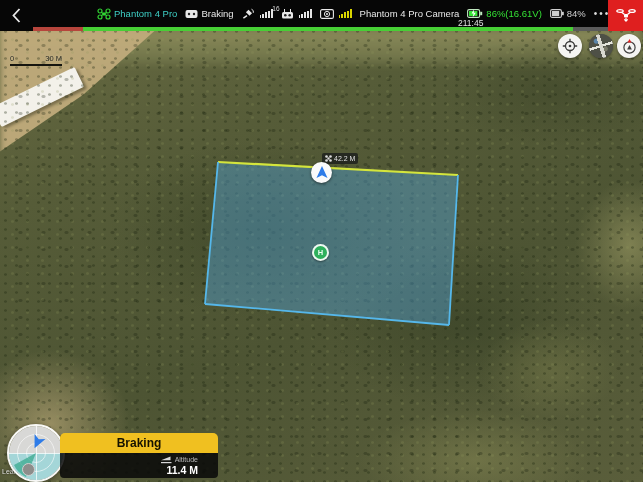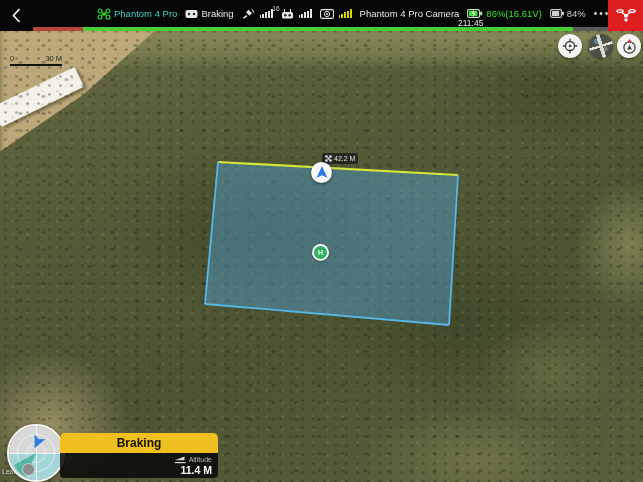--- a/index.html
+++ b/index.html
@@ -108,21 +108,21 @@
   .state-bar{position:absolute;left:60px;top:433px;width:158px;height:20px;background:#f0c020;
              border-radius:5px 5px 0 0;color:#151200;font-size:12px;font-weight:bold;
              display:flex;align-items:center;justify-content:center;}
   .tele-bar{position:absolute;left:60px;top:453px;width:158px;height:25px;background:rgba(8,8,8,0.85);
             border-radius:0 0 4px 4px;display:flex;align-items:stretch;color:#fff;}
   .tele-sec{display:flex;align-items:center;}
   .sec-speed{width:58px;padding-left:6px;box-sizing:border-box;gap:4px;}
   .sec-coords{width:52px;flex-direction:column;justify-content:center;align-items:flex-start;
               border-left:1px solid rgba(255,255,255,0.16);border-right:1px solid rgba(255,255,255,0.16);
               padding-left:5px;box-sizing:border-box;}
-  .sec-alt{flex:1;flex-direction:column;justify-content:center;align-items:flex-end;padding-right:6px;}
+  .sec-alt{flex:1;flex-direction:column;justify-content:center;align-items:flex-end;padding-right:20px;}
   .tele-col{display:flex;flex-direction:column;align-items:flex-start;line-height:1.1;}
   .tele-label{font-size:7px;color:#b8b8b8;}
   .tele-value{font-size:10.5px;font-weight:bold;color:#fff;}
   .coord-line{font-size:7.2px;color:#d2d2d2;line-height:1.35;}
   .alt-top{display:flex;align-items:center;gap:3px;}
 </style>
 </head>
 <body>
 
 <div class="stage">

